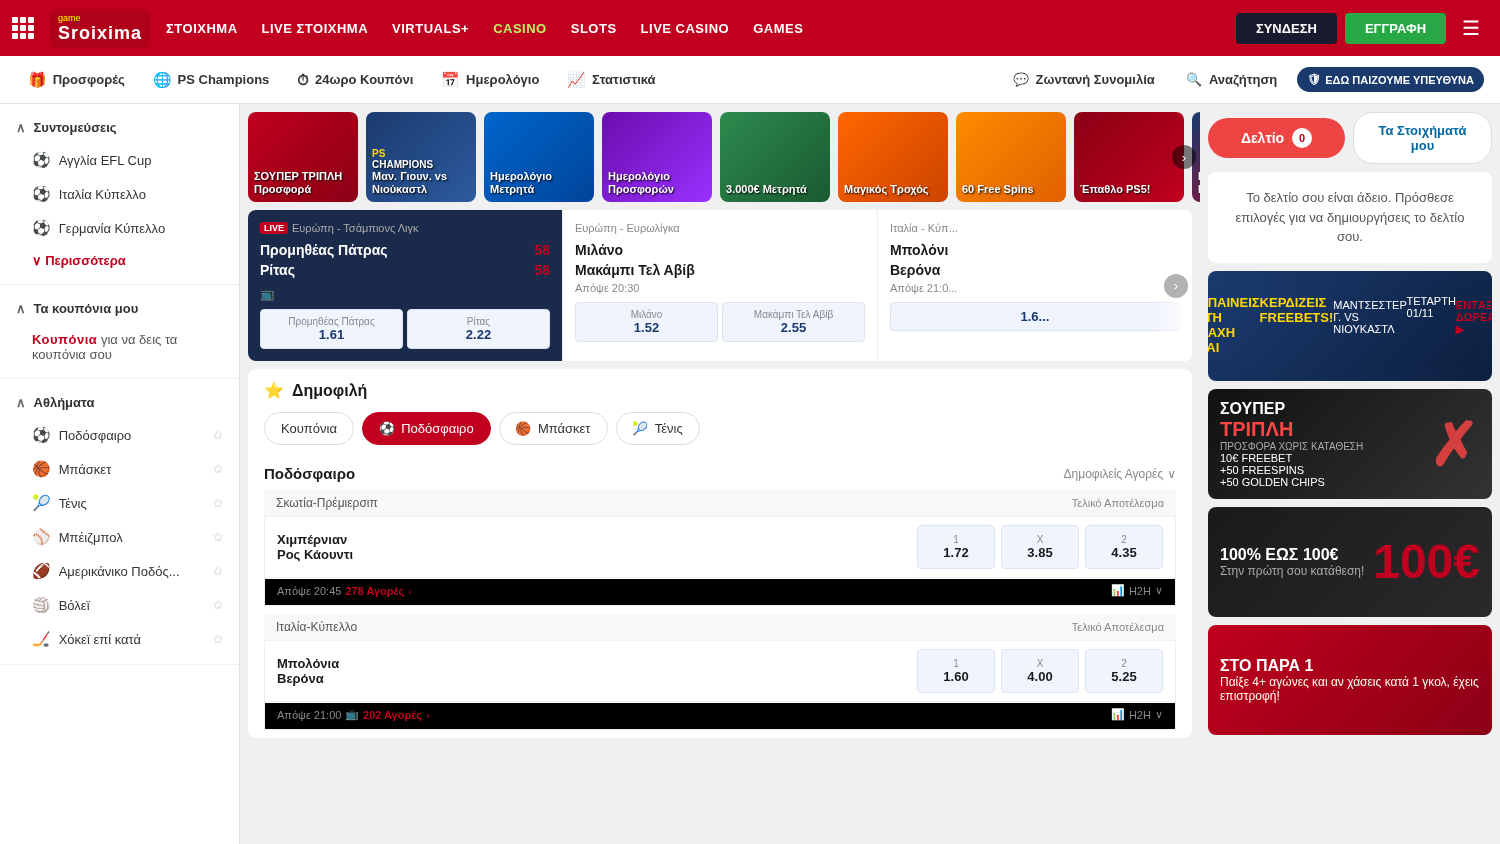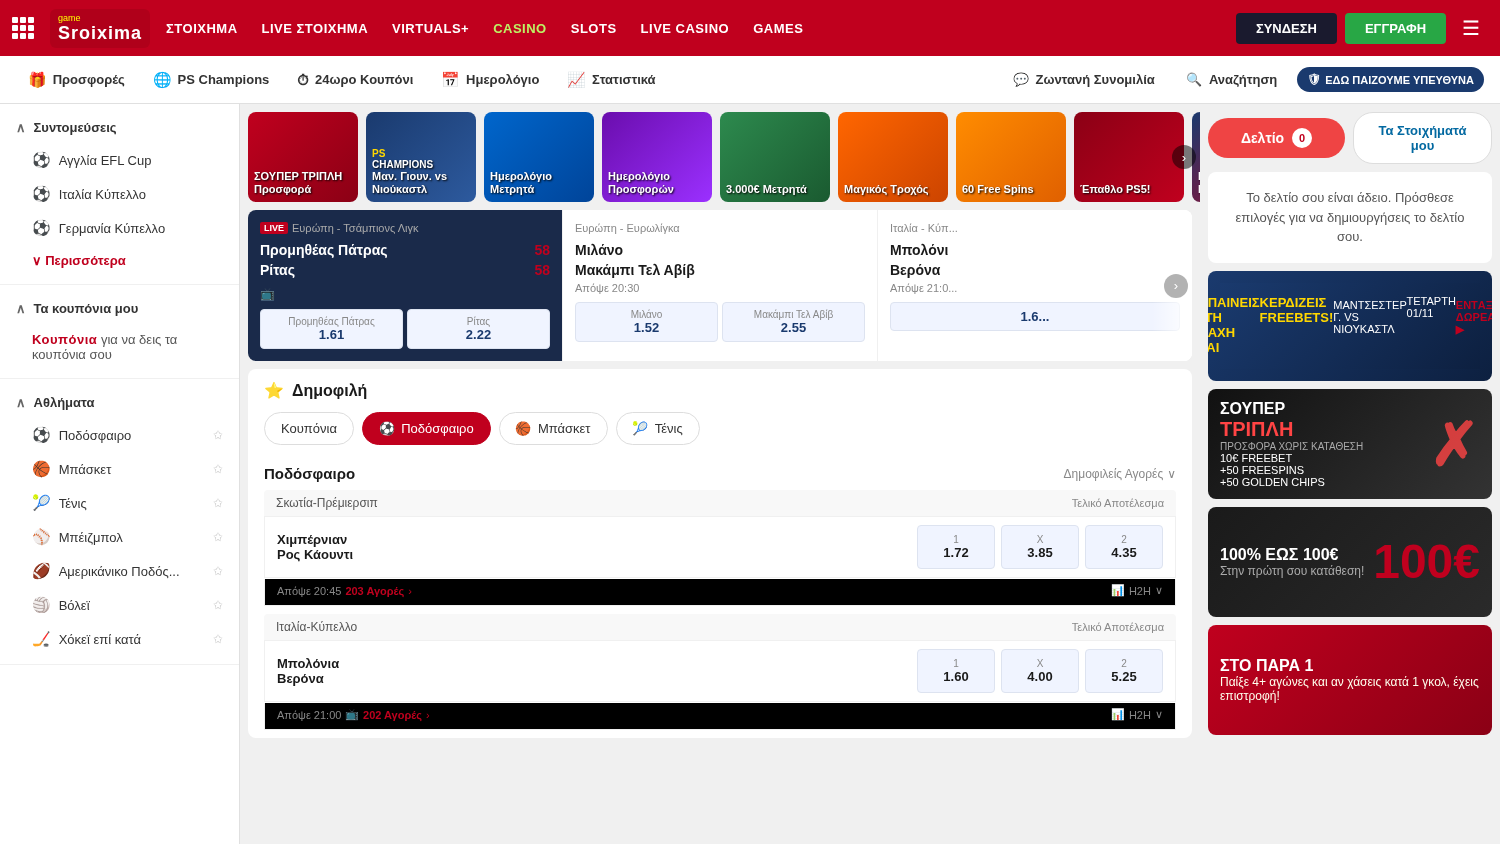--- a/index.html
+++ b/index.html
@@ -829,21 +829,21 @@
             </div>
             <div class="odd-cell">
               <span class="odd-type">2</span>
               <span class="odd-value">4.35</span>
             </div>
           </div>
         </div>
         <div class="match-footer">
           <div class="match-time">
             <span>Απόψε 20:45</span>
-            <span class="markets-link">203 Αγορές</span>
+            <span class="markets-link">278 Αγορές</span>
             <span style="color:#c0001e;cursor:pointer;">›</span>
           </div>
           <div class="h2h-btn">
             <span>📊</span>
             <span>H2H</span>
             <span>∨</span>
           </div>
         </div>
 
         <div class="league-row">

